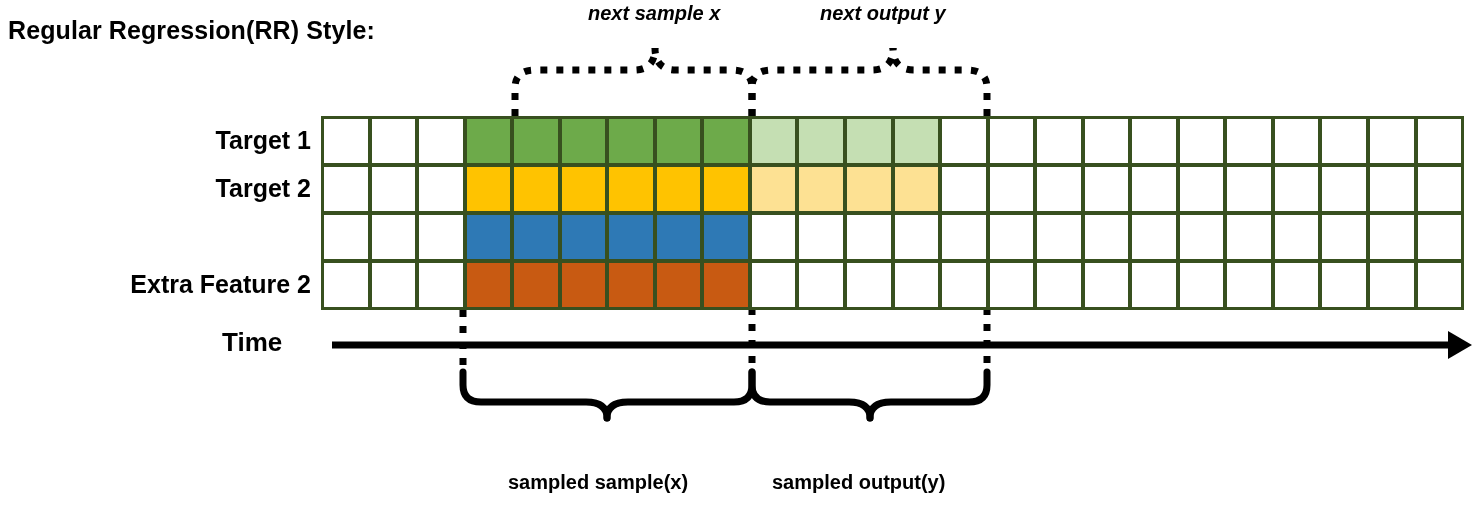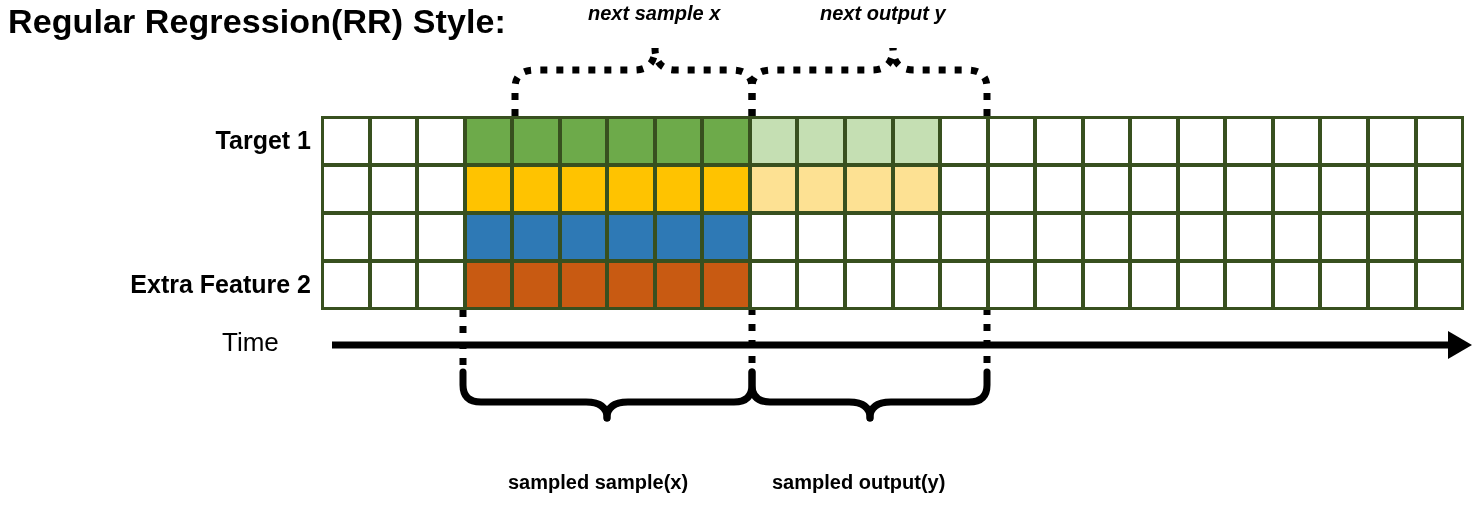--- a/index.html
+++ b/index.html
@@ -4,22 +4,22 @@
 <style>
   html,body{margin:0;padding:0;}
   body{
     width:1476px;height:516px;background:#ffffff;
     font-family:"Liberation Sans", sans-serif;
     overflow:hidden;position:relative;
   }
   #stage{position:absolute;left:0;top:0;width:1476px;height:516px;}
 
   .title{
-    position:absolute;left:8px;top:2px;
-    font-size:34px;font-weight:700;color:#000;
+    position:absolute;left:8px;top:16px;
+    font-size:25px;font-weight:700;color:#000;
     letter-spacing:.1px;white-space:nowrap;
   }
 
   .brace-label{
     position:absolute;top:2px;
     font-size:20px;font-style:italic;font-weight:600;color:#000;
     white-space:nowrap;
   }
   #lbl-next-x{left:588px;text-align:right;}
   #lbl-next-y{left:820px;}
@@ -40,21 +40,21 @@
     display:flex;flex-direction:column;
     box-sizing:border-box;
     border:3px solid #38501F;
     gap:4px;
   }
   .grow{display:flex;flex:1 1 0;gap:4px;min-height:0;}
   .cell{flex:1 1 0;background:#ffffff;min-width:0;}
 
   .time-label{
     position:absolute;left:222px;top:327px;
-    font-size:26px;font-weight:400;color:#000;
+    font-size:26px;font-weight:700;color:#000;
   }
 
   .caption{
     position:absolute;top:420px;
     font-size:20px;font-weight:600;color:#000;
     line-height:25px;white-space:pre;
   }
   #cap-left{left:508px;}
   #cap-right{left:772px;}
 </style>
@@ -96,20 +96,21 @@
       <path d="M752,372 L752,385 Q752,402 734,402 L628,402 Q607,402 607,418"></path>
     </g>
 
     <g fill="none" stroke="#000000" stroke-width="7" stroke-linecap="round">
       <path d="M752,372 L752,385 Q752,402 770,402 L849,402 Q870,402 870,418"></path>
       <path d="M987,372 L987,385 Q987,402 969,402 L891,402 Q870,402 870,418"></path>
     </g>
   </svg>
 
   <div class="rowlabel" style="top:116px;">Target 1</div>
+  <div class="rowlabel" style="top:164px;">Target 2</div>
   <div class="rowlabel" style="top:260px;">Extra Feature 2</div>
 
   <div class="grid" id="grid">
       <div class="grow">
         <div class="cell" style="background: rgb(255, 255, 255);"></div>
         <div class="cell" style="background: rgb(255, 255, 255);"></div>
         <div class="cell" style="background: rgb(255, 255, 255);"></div>
         <div class="cell" style="background: rgb(109, 170, 74);"></div>
         <div class="cell" style="background: rgb(109, 170, 74);"></div>
         <div class="cell" style="background: rgb(109, 170, 74);"></div>

